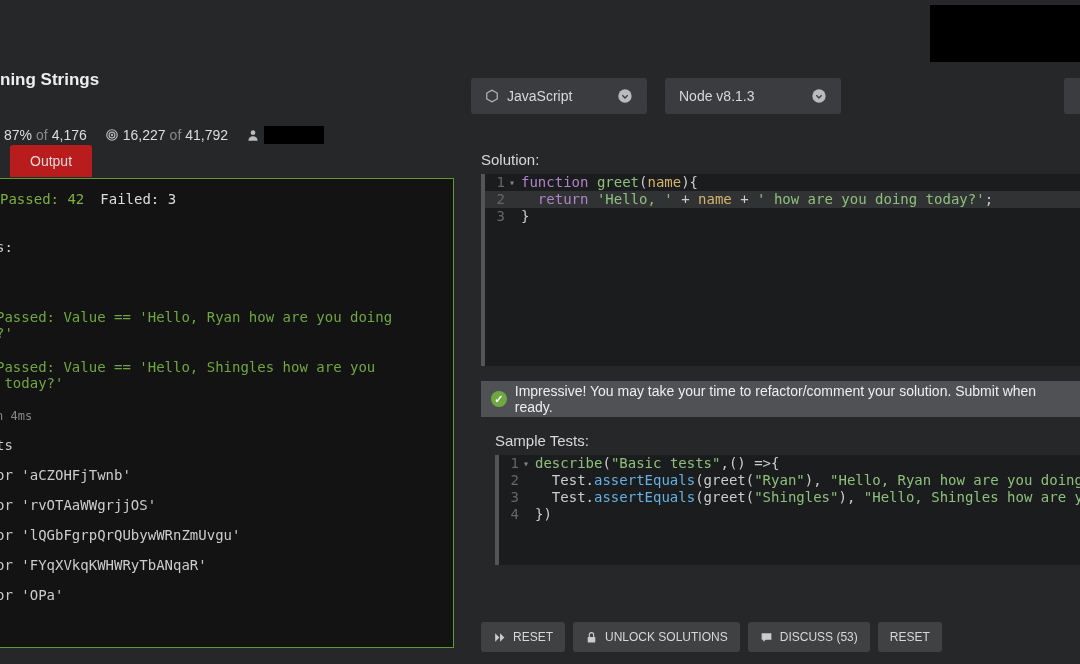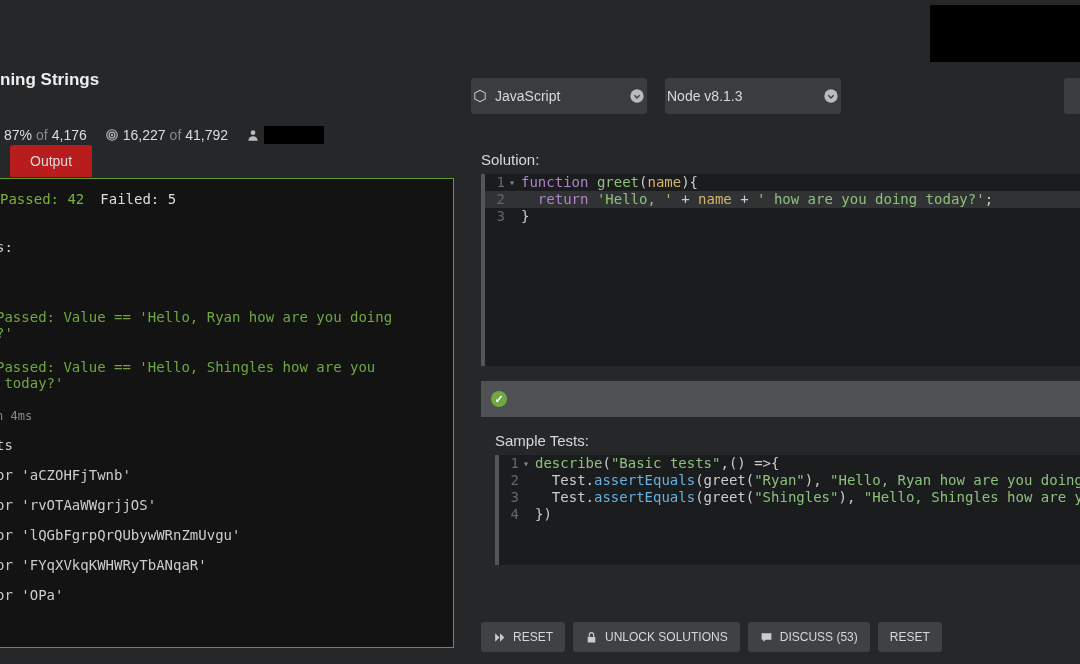--- a/index.html
+++ b/index.html
@@ -57,21 +57,21 @@
       left: 471px;
       display: flex;
       gap: 18px;
     }
     .dropdown {
       background: #3a3c40;
       border-radius: 3px;
       display: flex;
       align-items: center;
       justify-content: space-between;
-      padding: 0 2px;
+      padding: 0 14px;
       height: 36px;
       font-size: 14px;
       color: #d8d8d8;
       min-width: 176px;
       cursor: pointer;
     }
     .chevron-circle {
       width: 16px; height: 16px;
     }
     .grey-btn {
@@ -264,21 +264,21 @@
 
 <div class="tabs">
   <div class="tab" style="width:10px;padding:8px 0;"></div>
   <div class="tab active">Output</div>
 </div>
 
 <div class="output-panel">
   <div class="output-content">
     <div class="pass-fail">
       <span class="passed">Passed: 42</span>
-      <span class="failed">Failed: 5</span>
+      <span class="failed">Failed: 3</span>
     </div>
     <div class="out-line" style="margin-top:32px;">s:</div>
     <div class="green-line" style="margin-top:54px;">Passed: Value == 'Hello, Ryan how are you doing
 ?'</div>
     <div class="green-line">Passed: Value == 'Hello, Shingles how are you
  today?'</div>
     <div class="timing">n 4ms</div>
     <div class="out-line">ts</div>
     <div class="test-item">or 'aCZOHFjTwnb'</div>
     <div class="test-item">or 'rvOTAaWWgrjjOS'</div>
@@ -302,20 +302,21 @@
         <span class="code">  <span class="k-return">return</span> <span class="k-str">'Hello, '</span><span> + </span><span class="k-var">name</span><span> + </span><span class="k-str">' how are you doing today?'</span><span>;</span></span>
       </div>
     <div class="editor-row">
         <span class="gutter">3</span>
         <span class="fold"></span>
         <span class="code">}</span>
       </div>
   </div>
   <div class="banner">
     <span class="check-circle">✓</span>
+    <span>Impressive! You may take your time to refactor/comment your solution. Submit when ready.</span>
   </div>
 </div>
 
 <div class="tests-section">
   <div class="section-label">Sample Tests:</div>
   <div class="editor editor-tests">
     <div class="editor-row">
         <span class="gutter">1</span>
         <span class="fold">▾</span>
         <span class="code"><span class="k-name">describe</span><span>(</span><span class="k-str">"Basic tests"</span><span>,() =&gt;{</span></span>

